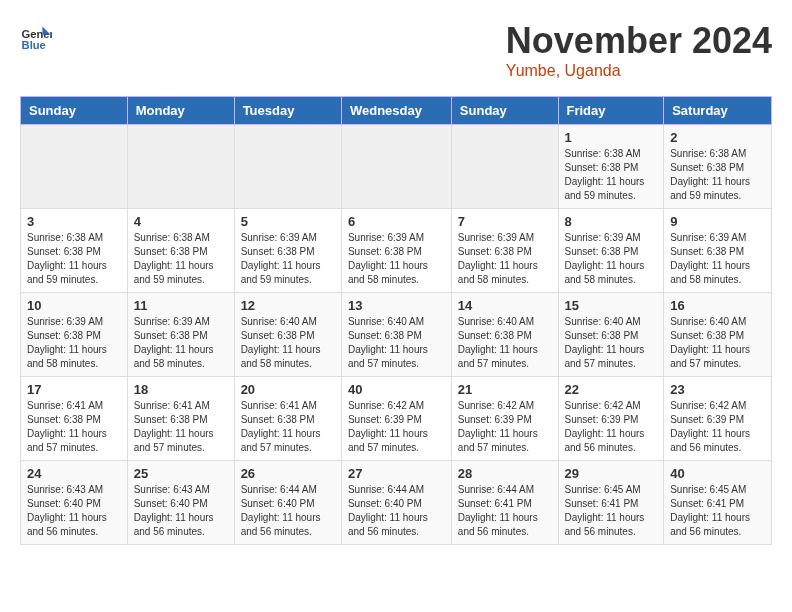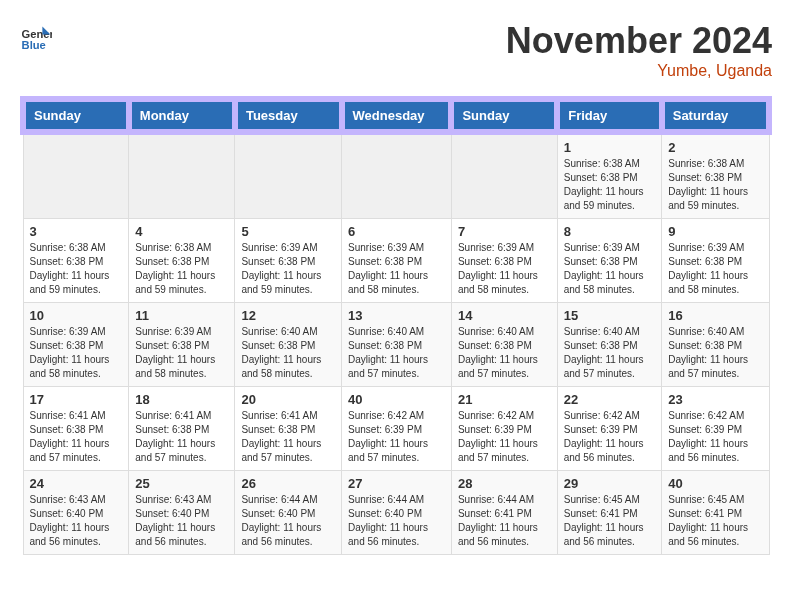--- a/index.html
+++ b/index.html
@@ -19,21 +19,21 @@
     .logo {
       display: flex;
       align-items: center;
       gap: 4px;
     }
     .logo-icon {
       width: 32px;
       height: 32px;
     }
     .title-section {
-      text-align: right;
+      text-align: left;
     }
     .month-title {
       font-size: 36px;
       font-weight: bold;
       color: #333;
     }
     .location {
       font-size: 16px;
       color: #c2410c;
     }
@@ -42,21 +42,21 @@
       border-collapse: collapse;
       border: 1px solid #ccc;
     }
     .calendar-table th {
       background-color: #2a6db5;
       color: #fff;
       text-align: left;
       padding: 6px 8px;
       font-size: 13px;
       font-weight: bold;
-      border: 6px solid #c4b5fd;
+      border: 1px solid #c4b5fd;
     }
     .calendar-table td {
       vertical-align: top;
       padding: 5px 6px;
       border: 1px solid #ddd;
       font-size: 10.5px;
       color: #333;
       height: 80px;
       width: 113px;
       background: #fff;

